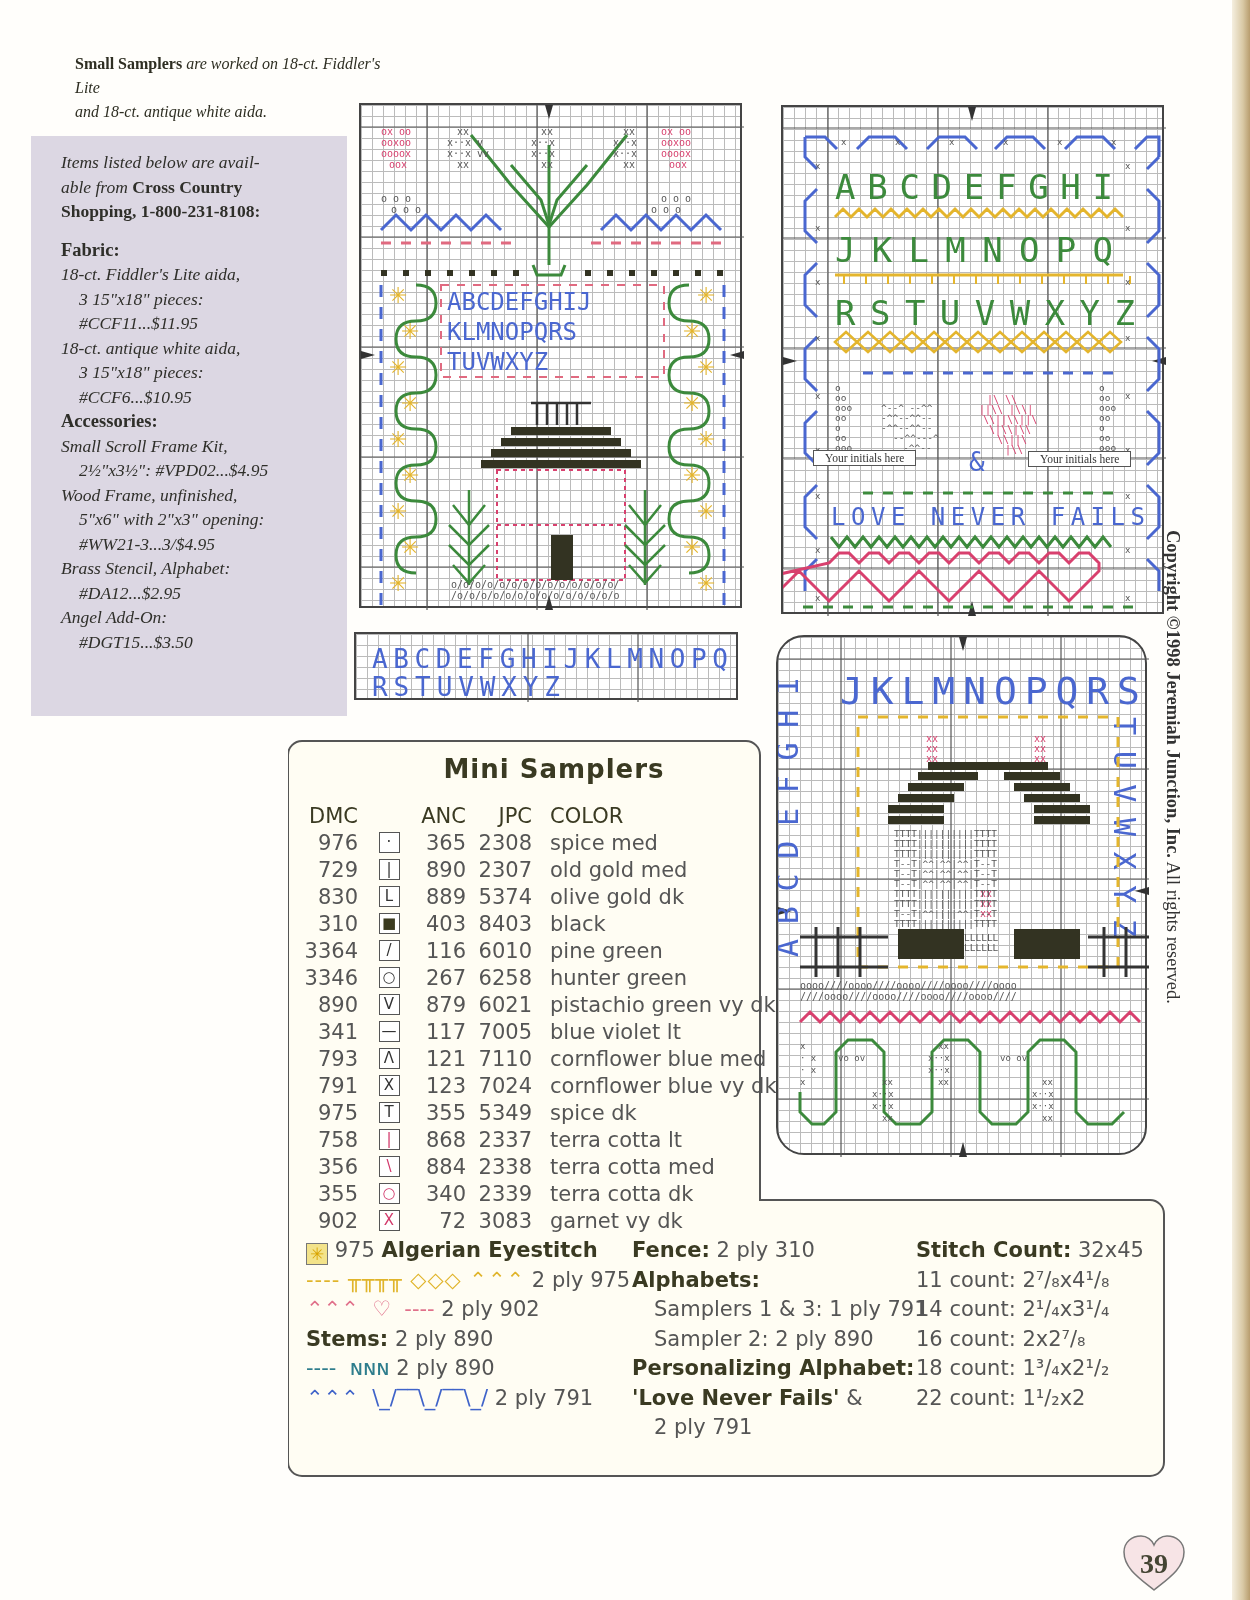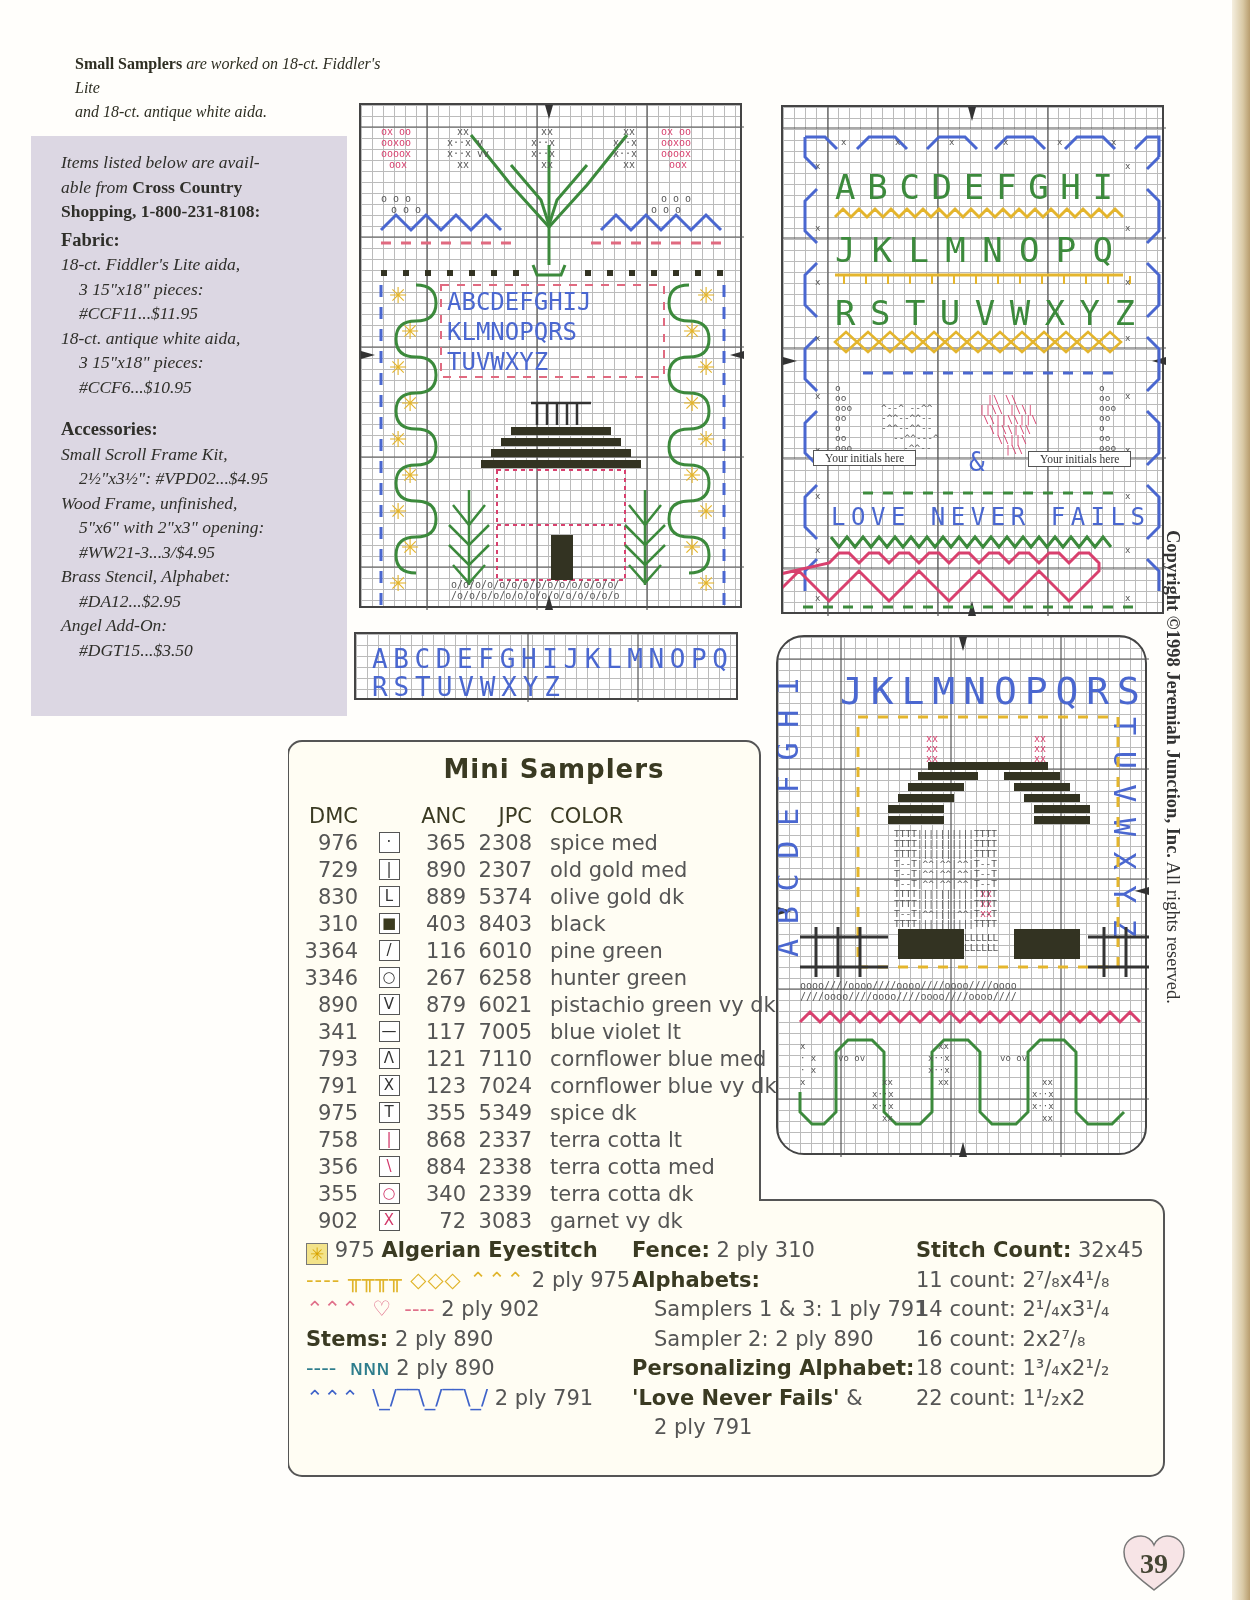--- a/index.html
+++ b/index.html
@@ -5,21 +5,21 @@
   html,body{margin:0;padding:0;}
   body{width:1250px;height:1600px;background:#fffefb;position:relative;overflow:hidden;font-family:"DejaVu Sans",sans-serif;color:#333;}
   .serif{font-family:"Liberation Serif","DejaVu Serif",serif;}
   .intro{position:absolute;left:41px;top:52px;width:320px;font-size:16px;line-height:24px;color:#2e2e22;margin-left:34px;}
   .intro b{font-weight:bold;font-style:normal;}
   .intro i{font-style:italic;}
   .shop{position:absolute;left:31px;top:136px;width:316px;height:580px;background:#dcd7e3;box-sizing:border-box;padding:14px 12px 0 30px;font-size:17.5px;line-height:24.5px;color:#2f2f2a;}
   .shop p{margin:0;}
   .shop .it{font-style:italic;}
   .shop .ind{padding-left:18px;}
-  .shop .hd{font-weight:bold;margin-top:18px;font-size:18.5px;}
+  .shop .hd{font-weight:bold;margin-top:0;font-size:18.5px;}
   .shop b{font-weight:bold;font-style:normal;}
   .chart{position:absolute;border:2.5px solid #444;box-sizing:border-box;background-color:#fff;
     background-image:linear-gradient(#bbb 1px,transparent 1px),linear-gradient(90deg,#bbb 1px,transparent 1px);
     background-size:11px 11px;}
   .chart svg{position:absolute;left:0;top:0;}
   .legend{position:absolute;left:288px;top:740px;width:888px;height:767px;}
   .legend svg.frame{position:absolute;left:0;top:0;}
   .lg-title{position:absolute;left:116px;top:14px;width:300px;text-align:center;font-size:26px;font-weight:bold;color:#3a3a22;letter-spacing:1px;}
   .tbl{position:absolute;left:8px;top:62px;font-size:21px;color:#555;}
   .tbl .row{display:flex;align-items:center;height:27px;}
@@ -46,21 +46,21 @@
 <div class="intro serif">
   <b>Small Samplers</b>
   <i>are worked on 18-ct. Fiddler's Lite</i><br>
   <i>and 18-ct. antique white aida.</i>
 </div>
 
 <div class="shop serif">
   <p class="it"><span>Items listed below are avail-</span></p>
   <p><span class="it">able from</span> <b>Cross Country</b></p>
   <p><b>Shopping, 1-800-231-8108:</b></p>
-  <p class="hd" style="margin-top:4px">Fabric:</p>
+  <p class="hd" style="margin-top:14px">Fabric:</p>
   <p class="it">18-ct. Fiddler's Lite aida,</p>
   <p class="it ind">3 15"x18" pieces:</p>
   <p class="it ind">#CCF11...$11.95</p>
   <p class="it">18-ct. antique white aida,</p>
   <p class="it ind">3 15"x18" pieces:</p>
   <p class="it ind">#CCF6...$10.95</p>
   <p class="hd">Accessories:</p>
   <p class="it">Small Scroll Frame Kit,</p>
   <p class="it ind">2½"x3½": #VPD02...$4.95</p>
   <p class="it">Wood Frame, unfinished,</p>

